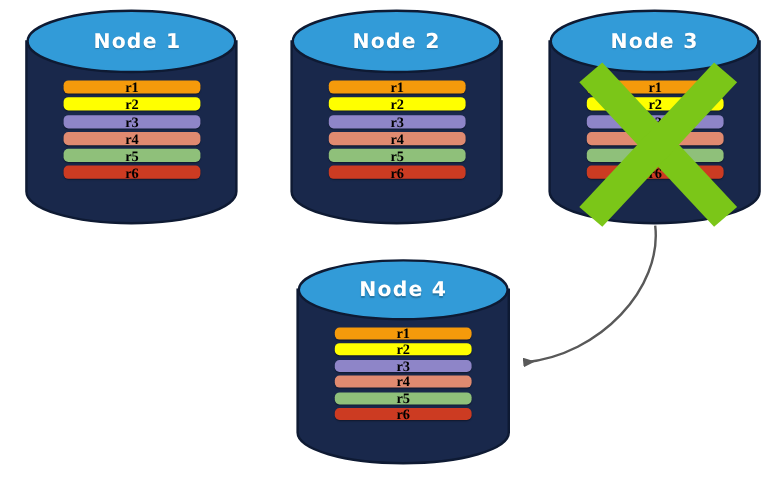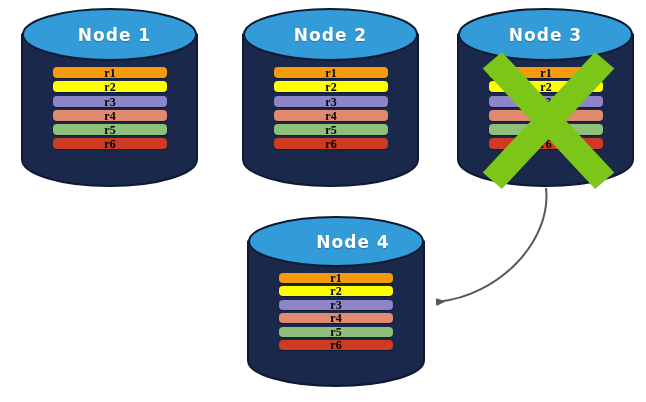--- a/index.html
+++ b/index.html
@@ -122,21 +122,21 @@
         <div class="row" style="left: 31px; width: 114px; top: 116px; height: 11px; background: rgb(143, 192, 122);">r5</div>
         <div class="row" style="left: 31px; width: 114px; top: 130px; height: 11px; background: rgb(204, 59, 34);">r6</div>
       </div>
       <svg class="xmark" width="137" height="139" viewBox="0 0 100 100" style="left: 22px; top: 43px;">
         <g>
           <path d="M 2 12 L 16 0 L 98 88 L 84 100 Z" fill="#7BC618"></path>
           <path d="M 84 0 L 98 12 L 16 100 L 2 88 Z" fill="#7BC618"></path>
         </g>
       </svg>
     </div>
-    <div class="node" style="left: 248px; top: 216px; width: 176px; height: 170px; padding-left: 34px;">
+    <div class="node" style="left: 248px; top: 216px; width: 176px; height: 170px;">
       <svg class="node-svg" width="176" height="170" viewBox="0 0 176 170">
         <path d="M 0 25.5 L 0 144.5 A 88 25.5 0 0 0 176 144.5 L 176 25.5 Z" fill="#19284B" stroke="#0E1A33" stroke-width="2"></path>
         <ellipse cx="88" cy="25.5" rx="87" ry="24.5" fill="#329BD8" stroke="#0E1A33" stroke-width="2"></ellipse>
       </svg>
       <div class="node-title" style="top: 15.5px;">Node  4</div>
       <div class="rows">
         <div class="row" style="left: 31px; width: 114px; top: 57px; height: 10px; background: rgb(245, 154, 11);">r1</div>
         <div class="row" style="left: 31px; width: 114px; top: 70px; height: 10px; background: rgb(255, 255, 0);">r2</div>
         <div class="row" style="left: 31px; width: 114px; top: 84px; height: 10px; background: rgb(142, 133, 200);">r3</div>
         <div class="row" style="left: 31px; width: 114px; top: 97px; height: 10px; background: rgb(224, 138, 112);">r4</div>

